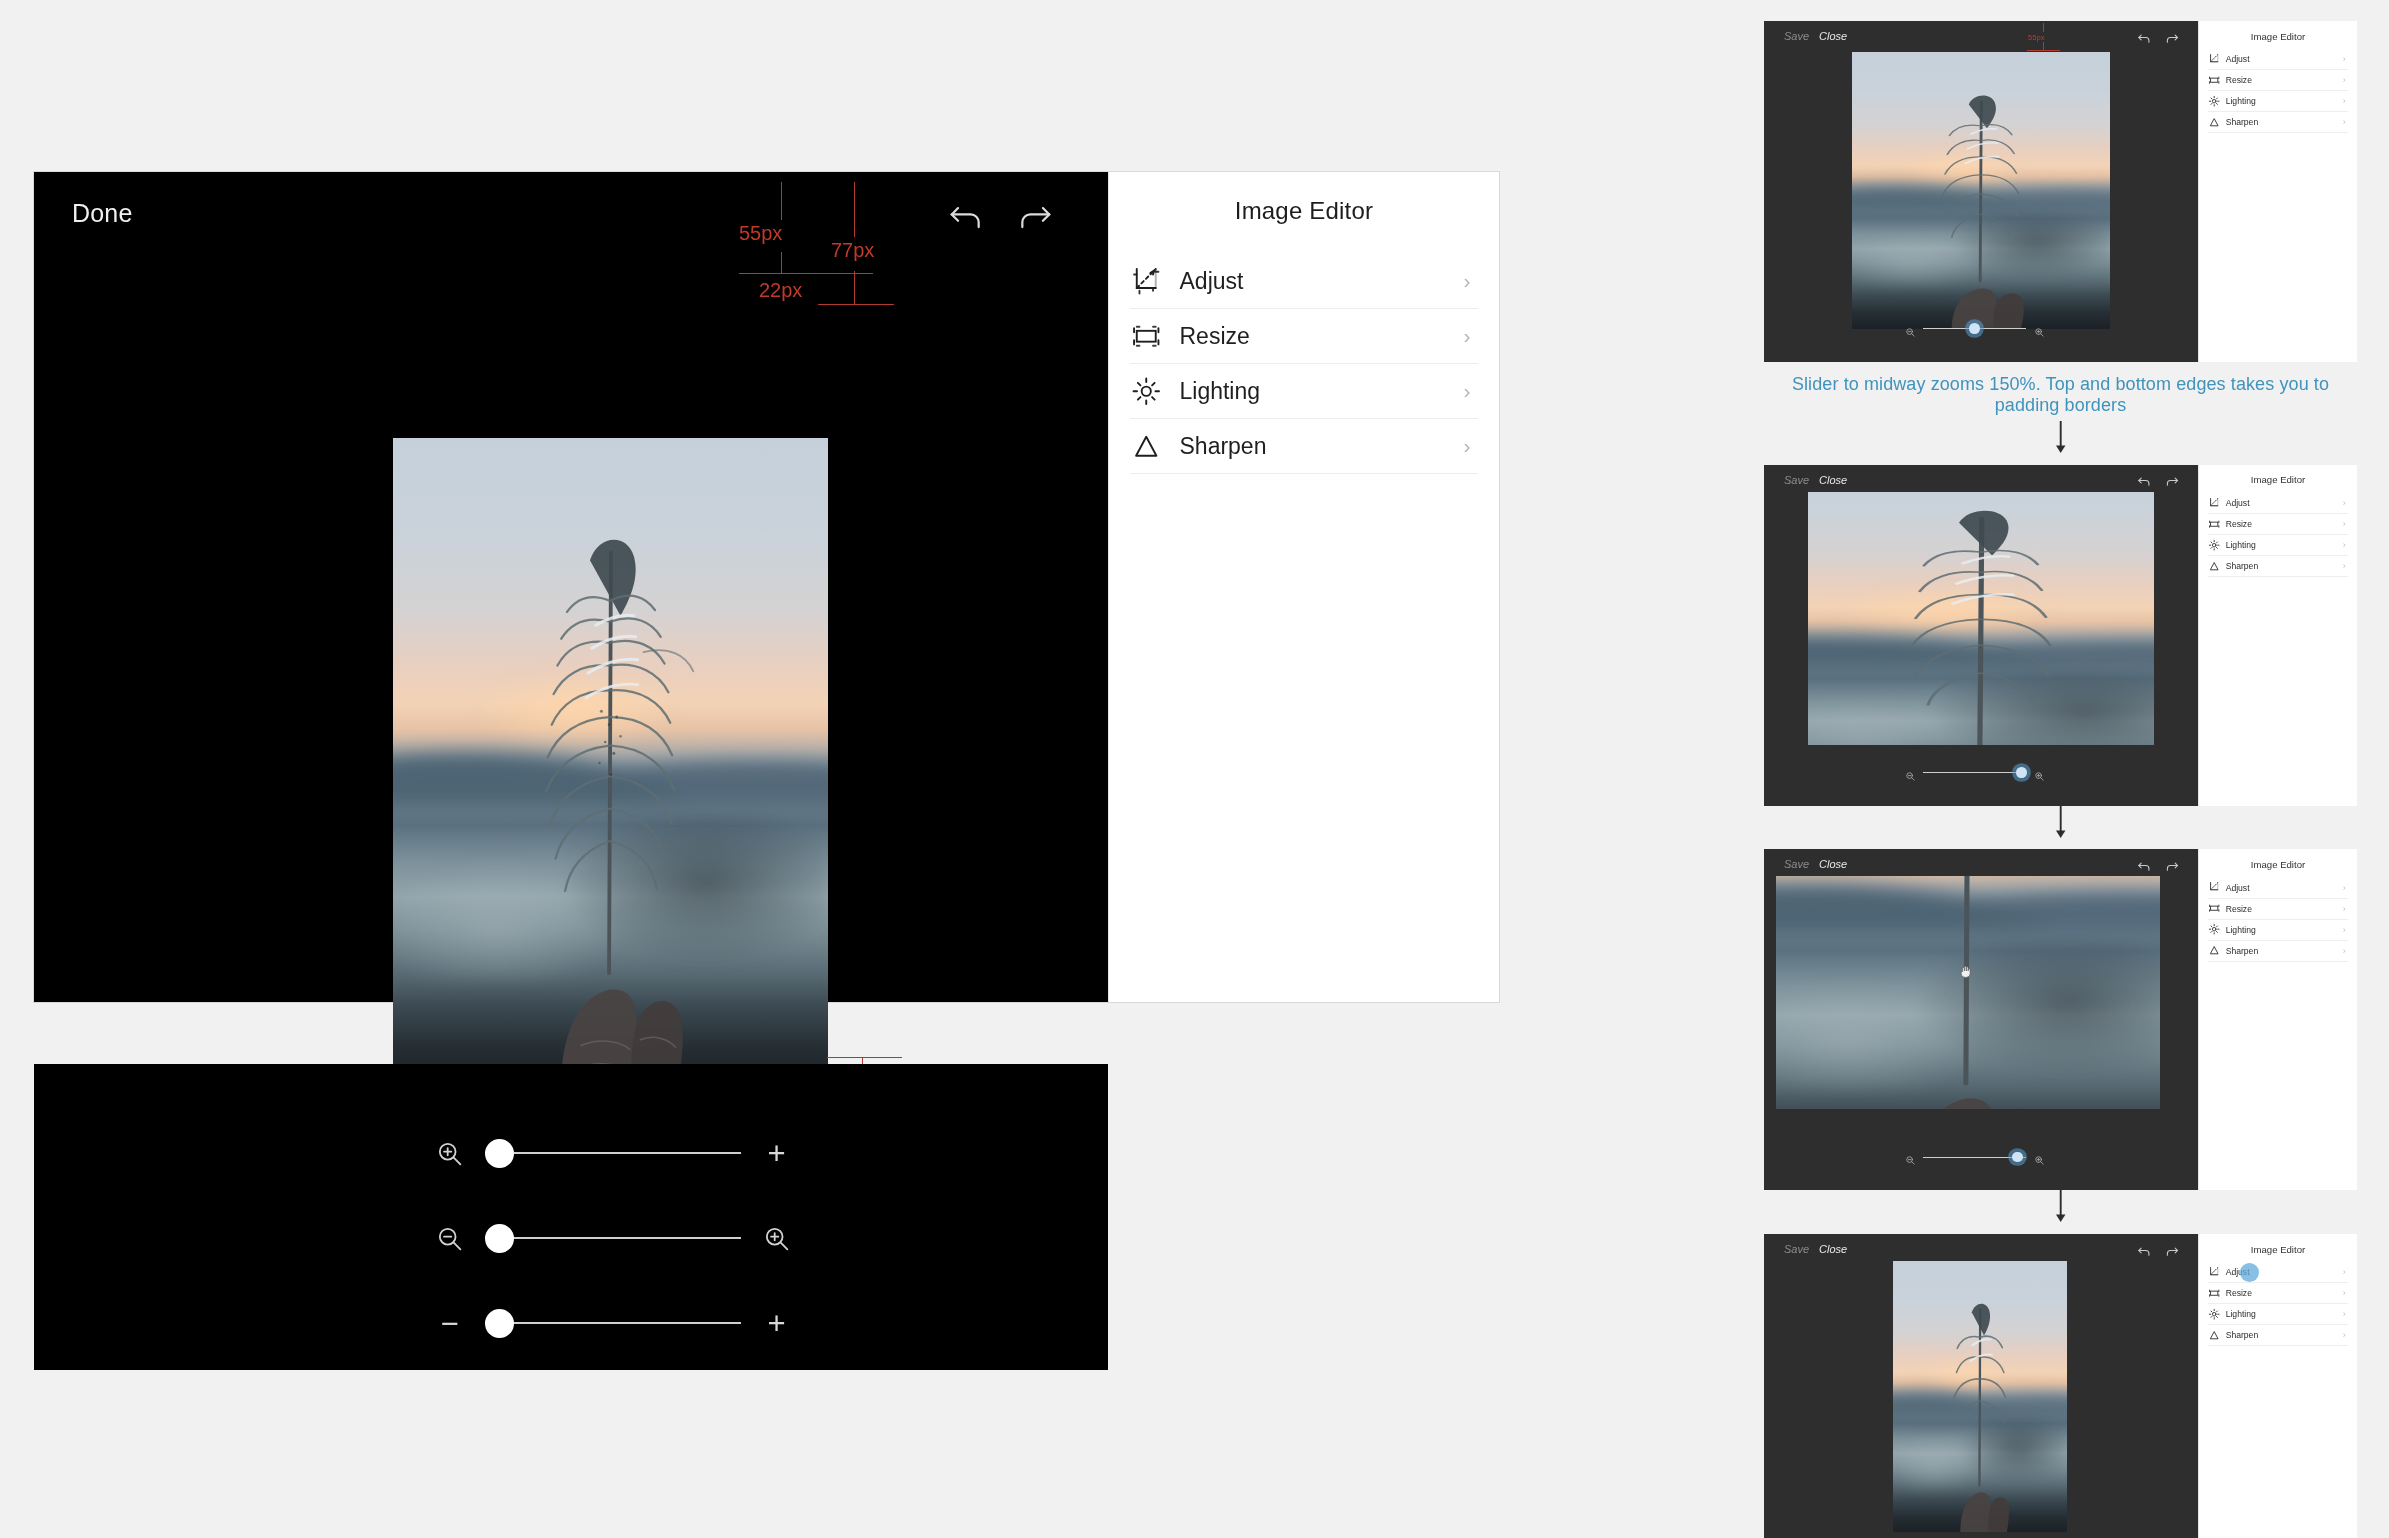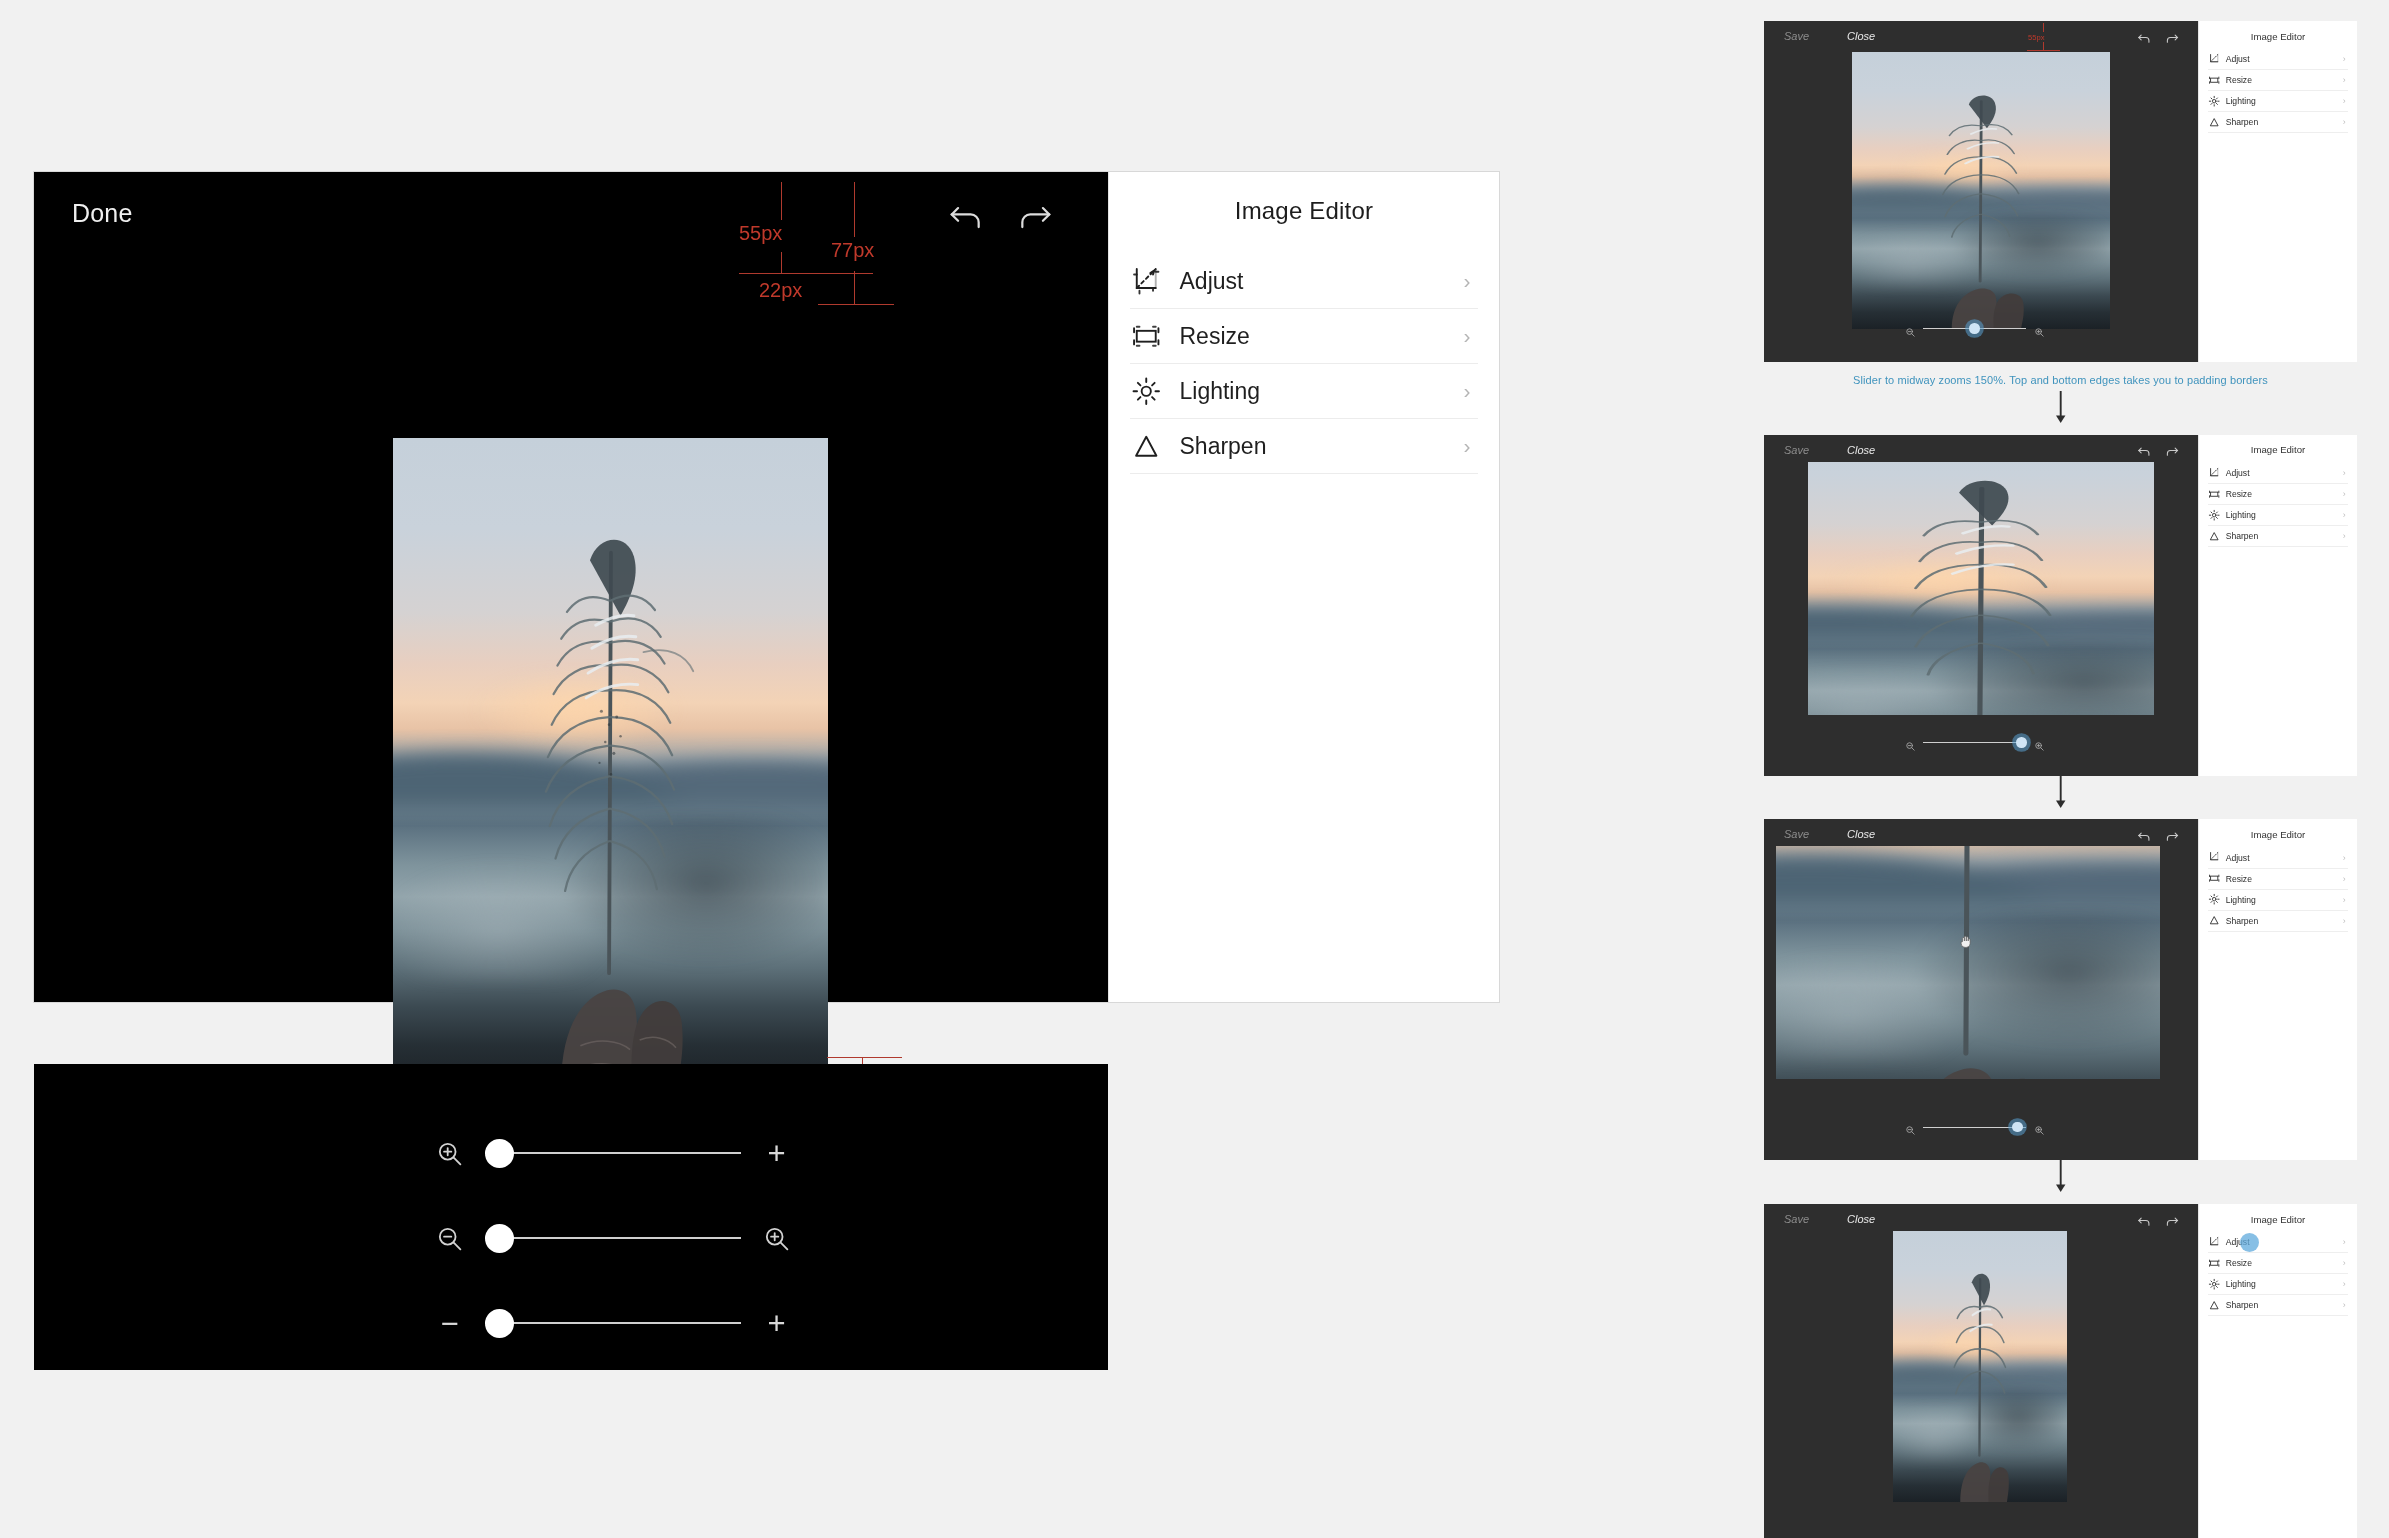--- a/index.html
+++ b/index.html
@@ -139,21 +139,21 @@
   }
 
   
   .flow { position: absolute; left: 1764px; top: 21px; width: 593px; }
   .step { position: relative; margin-bottom: 0; }
   .tmock { display: flex; width: 593px; height: 341px; background: #ffffff; }
   .tcanvas { position: relative; width: 434px; background: #2e2e2e; flex: none; }
   .tmenu { width: 159px; background: #ffffff; flex: none; border-left: 1px solid #e6e6e6; }
   .t-save, .t-close { position: absolute; top: 9px; font-size: 11px; font-style: italic; }
   .t-save { left: 20px; color: #8d8d8d; }
-  .t-close { left: 55px; color: #e8e8e8; margin-left: 28px; }
+  .t-close { left: 55px; color: #e8e8e8; }
   .t-ur { position: absolute; right: 19px; top: 9.6px; display: flex; gap: 13.4px; }
   .t-ur span { width: 14.3px; height: 14.3px; display: block; }
   .t-ur svg { width: 100%; height: 100%; }
   .t-photo { position: absolute; overflow: hidden; }
   .t-slider { position: absolute; display: flex; align-items: center; gap: 7.6px; }
   .t-mag { width: 10.5px; height: 10.5px; flex: none; opacity: .75; }
   .t-mag svg { width: 100%; height: 100%; }
   .t-track-wrap { position: relative; width: 103px; height: 13.4px; display: flex; align-items: center; }
   .t-track { position: absolute; left: 0; right: 0; height: 1px; background: #cfcfcf; }
   .t-knob {
@@ -166,21 +166,21 @@
     height: 21px; margin: 0 8.6px; border-bottom: 1px solid #eee; font-size: 8.6px; color: #2b2b2b;
   }
   .tmenu-row .tmi { width: 12.4px; height: 12.4px; margin-right: 5.7px; flex: none; }
   .tmenu-row .tmi svg { width: 100%; height: 100%; }
   .tmenu-row .tchev { position: absolute; right: 2.9px; color: #bdbdbd; font-size: 8.6px; }
   .tap-dot {
     position: absolute; width: 19px; height: 19px; border-radius: 50%;
     background: rgba(95,170,220,.75); left: 32.5px; top: 1px;
   }
   .caption {
-    text-align: center; color: #3f93bd; font-size: 11px;
+    text-align: center; color: #3f93bd; font-size: 18px;
     padding: 11.5px 0 5.7px; letter-spacing: 0.1px;
   }
   .arrow-down {
     display: block; margin: 0 auto 9.6px; width: 13.4px; height: 34px; position: relative;
   }
   .arrow-down svg { width: 100%; height: 100%; }
 
   
   .grab-hand { position: absolute; width: 15.3px; height: 15.3px; }
   .grab-hand svg { width: 100%; height: 100%; }

